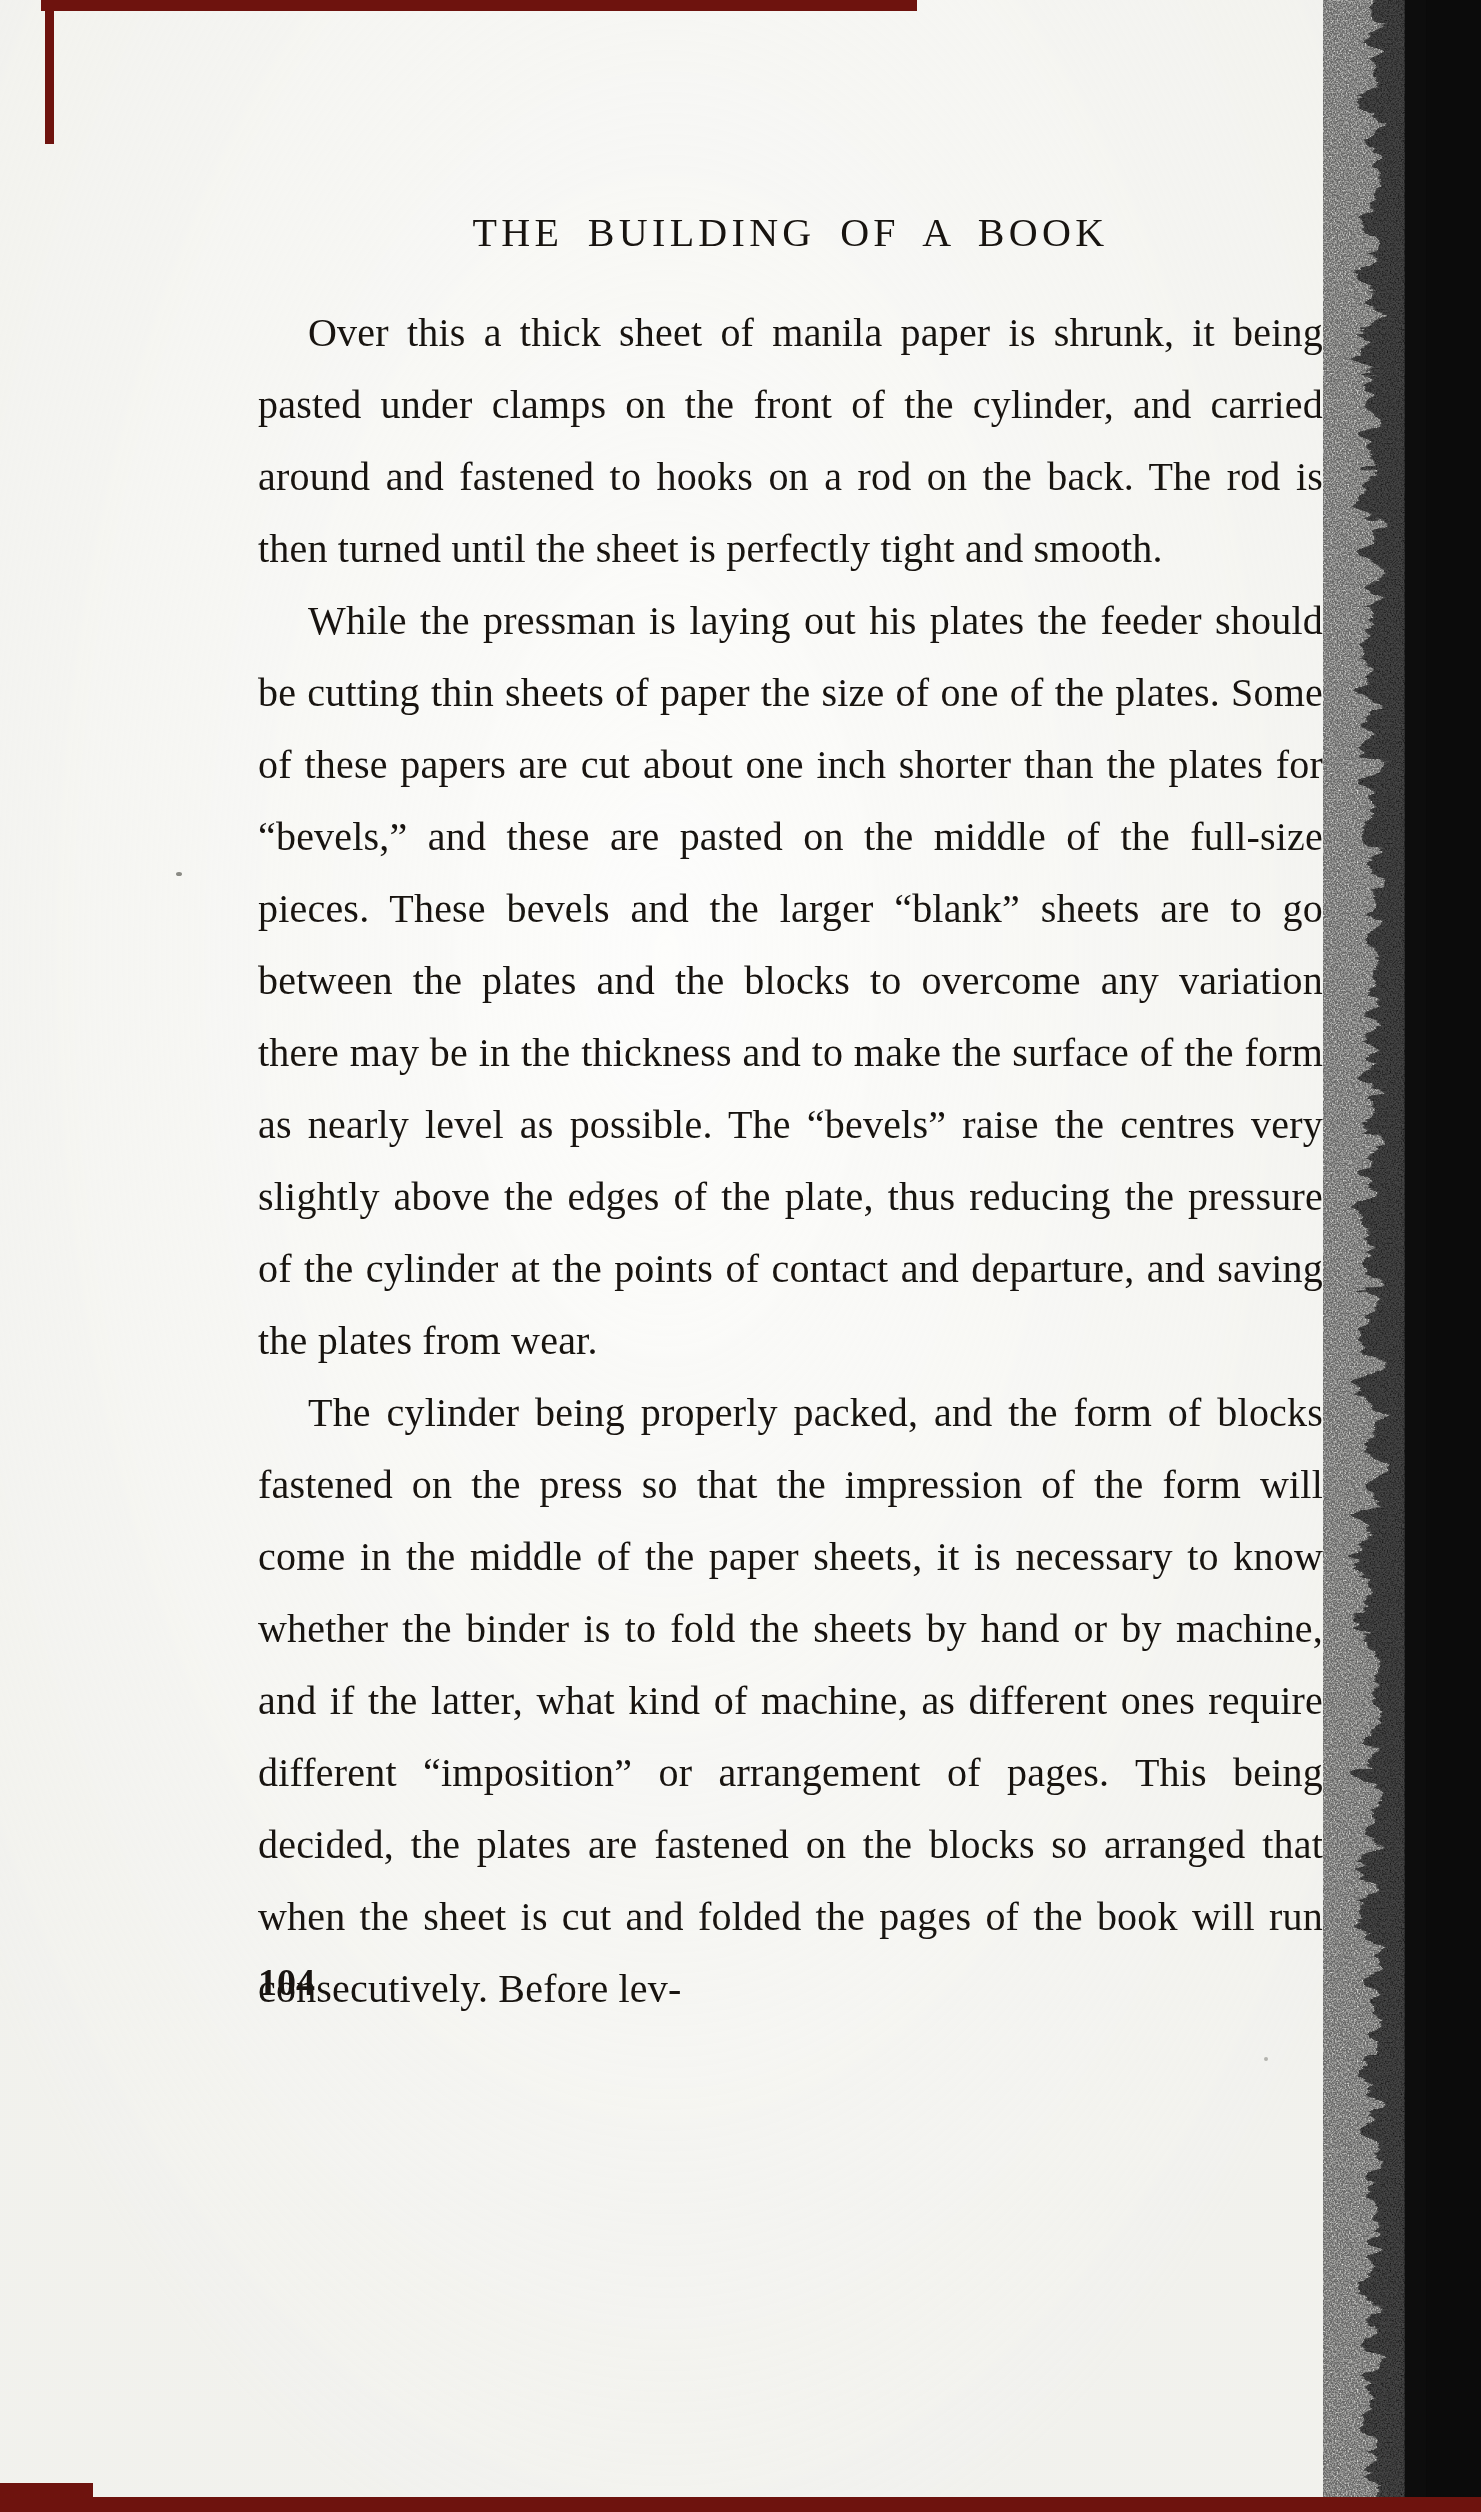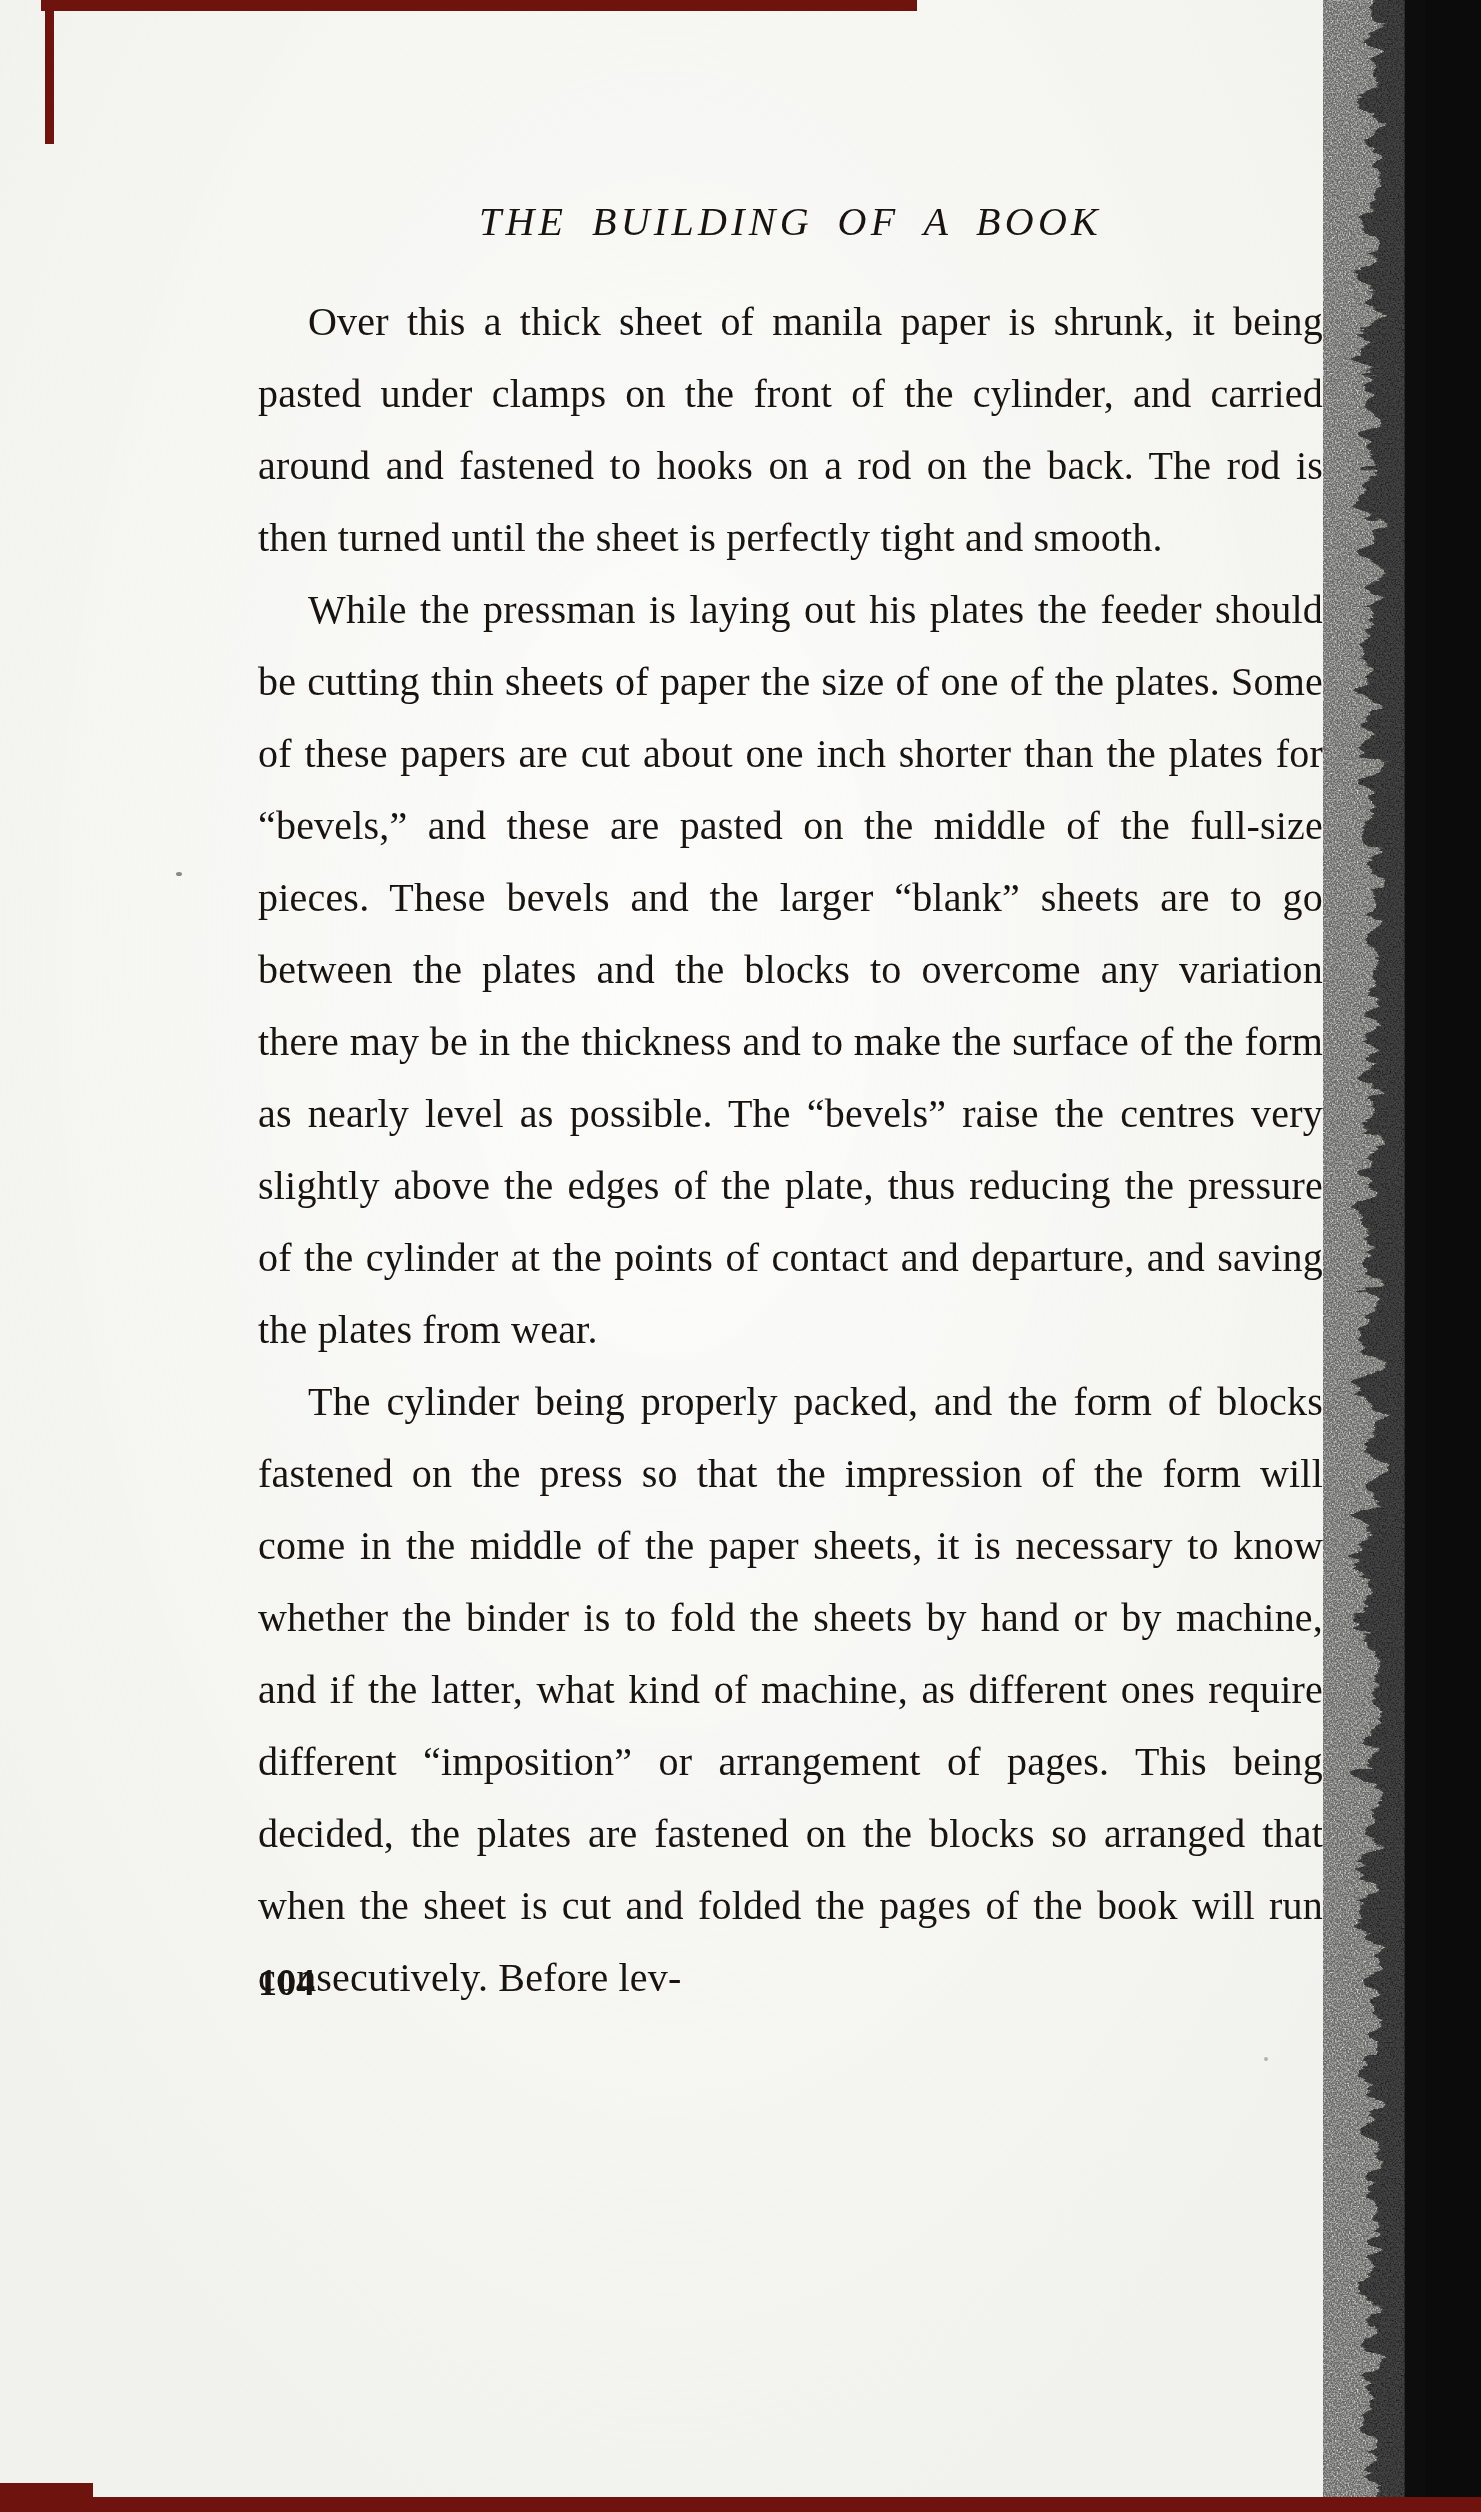--- a/index.html
+++ b/index.html
@@ -20,23 +20,22 @@
     top: 198px;
     width: 1065px;
     color: #181410;
   }
   .doc-title {
     font-size: 40px;
     font-weight: normal;
     text-align: center;
     letter-spacing: 4.3px;
     word-spacing: 10.3px;
-    margin: 0 0 41px 0;
+    margin: 11px 0 41px 0;
     white-space: nowrap;
-    font-style: italic;
   }
   .para {
     font-size: 40px;
     line-height: 72px;
     text-align: justify;
     margin: 0;
     text-indent: 50px;
     letter-spacing: 0.2px;
   }
   .page-number {

